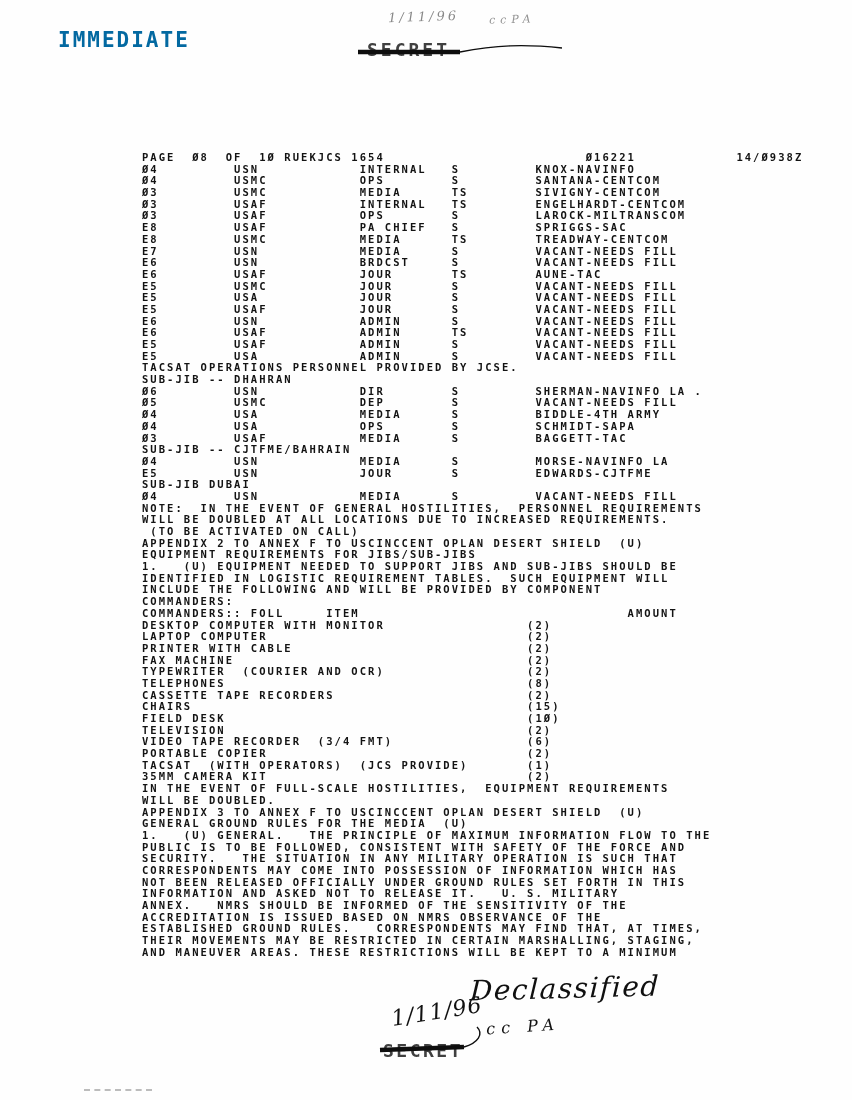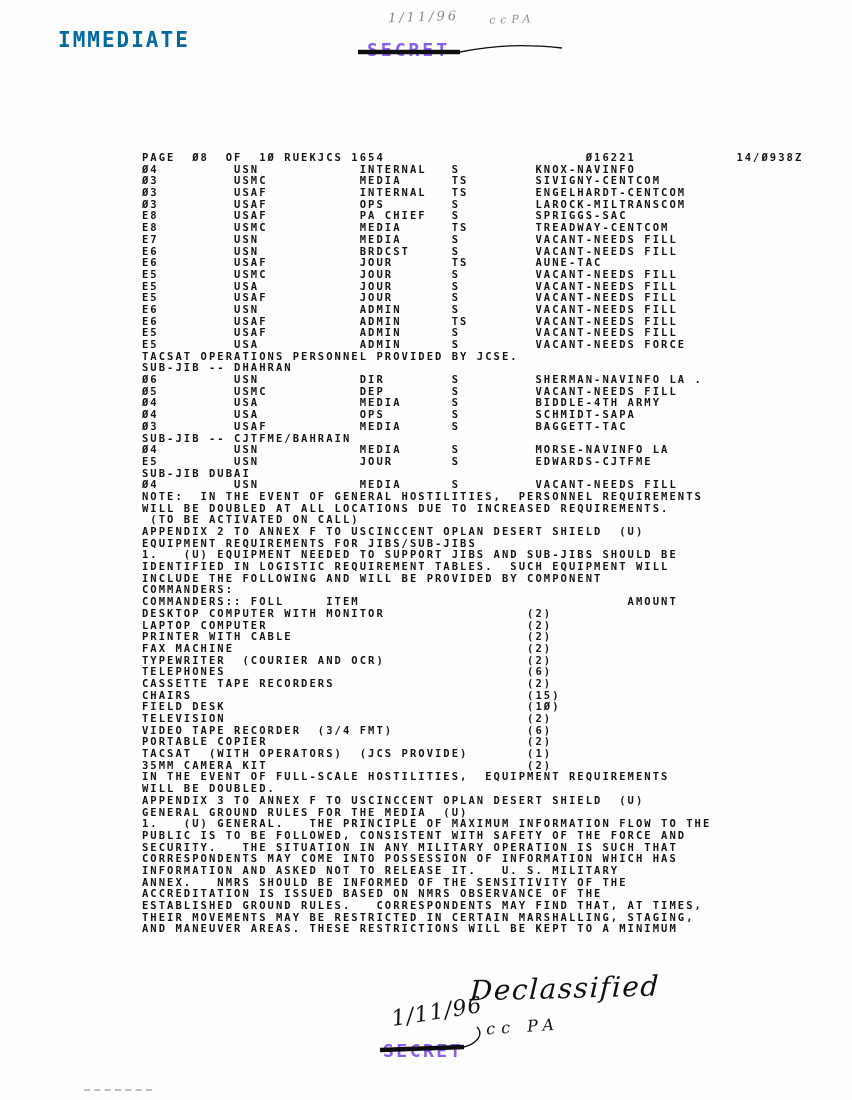--- a/index.html
+++ b/index.html
@@ -12,21 +12,21 @@
     font-family:"DejaVu Sans Mono", monospace;
   }
   .stamp-immediate {
     position:absolute; left:58px; top:28px;
     font:bold 21px "DejaVu Sans Mono", monospace;
     letter-spacing:2px; color:#0369a1;
   }
   .secret-stamp {
     position:absolute;
     font:bold 18px "DejaVu Sans Mono", monospace;
-    letter-spacing:3px; color:#8b5cf6;
+    letter-spacing:3px; color:#404040;
   }
   .secret-top { left:367px; top:39px; }
   .secret-bottom { left:383px; top:1040px; letter-spacing:2.5px; }
   .strike-svg { position:absolute; pointer-events:none; }
   .doc-body {
     position:absolute; left:142px; top:152px;
     font:bold 10.5px "DejaVu Sans Mono", monospace;
     letter-spacing:2.05px;
     line-height:11.7px;
     color:#131313;
@@ -72,35 +72,36 @@
   <div class="secret-stamp secret-top">SECRET</div>
 
   <svg class="strike-svg" style="left:356px; top:42px;" width="215" height="20" viewBox="0 0 215 20">
     <path d="M2,10 L104,10" stroke="#0e0e0e" stroke-width="4.5" fill="none"></path>
     <path d="M104,10 C140,3 168,2 206,6" stroke="#0e0e0e" stroke-width="1.4" fill="none"></path>
   </svg>
 
   <div class="doc-body">
       <div class="doc-line">PAGE  Ø8  OF  1Ø RUEKJCS 1654                        Ø16221            14/Ø938Z</div>
       <div class="doc-line">Ø4         USN            INTERNAL   S         KNOX-NAVINFO</div>
+      <div class="doc-line">Ø4         USMC           OPS        S         SANTANA-CENTCOM</div>
       <div class="doc-line">Ø3         USMC           MEDIA      TS        SIVIGNY-CENTCOM</div>
       <div class="doc-line">Ø3         USAF           INTERNAL   TS        ENGELHARDT-CENTCOM</div>
       <div class="doc-line">Ø3         USAF           OPS        S         LAROCK-MILTRANSCOM</div>
       <div class="doc-line">E8         USAF           PA CHIEF   S         SPRIGGS-SAC</div>
       <div class="doc-line">E8         USMC           MEDIA      TS        TREADWAY-CENTCOM</div>
       <div class="doc-line">E7         USN            MEDIA      S         VACANT-NEEDS FILL</div>
       <div class="doc-line">E6         USN            BRDCST     S         VACANT-NEEDS FILL</div>
       <div class="doc-line">E6         USAF           JOUR       TS        AUNE-TAC</div>
       <div class="doc-line">E5         USMC           JOUR       S         VACANT-NEEDS FILL</div>
       <div class="doc-line">E5         USA            JOUR       S         VACANT-NEEDS FILL</div>
       <div class="doc-line">E5         USAF           JOUR       S         VACANT-NEEDS FILL</div>
       <div class="doc-line">E6         USN            ADMIN      S         VACANT-NEEDS FILL</div>
       <div class="doc-line">E6         USAF           ADMIN      TS        VACANT-NEEDS FILL</div>
       <div class="doc-line">E5         USAF           ADMIN      S         VACANT-NEEDS FILL</div>
-      <div class="doc-line">E5         USA            ADMIN      S         VACANT-NEEDS FORCE</div>
+      <div class="doc-line">E5         USA            ADMIN      S         VACANT-NEEDS FILL</div>
       <div class="doc-line">TACSAT OPERATIONS PERSONNEL PROVIDED BY JCSE.</div>
       <div class="doc-line">SUB-JIB -- DHAHRAN</div>
       <div class="doc-line">Ø6         USN            DIR        S         SHERMAN-NAVINFO LA .</div>
       <div class="doc-line">Ø5         USMC           DEP        S         VACANT-NEEDS FILL</div>
       <div class="doc-line">Ø4         USA            MEDIA      S         BIDDLE-4TH ARMY</div>
       <div class="doc-line">Ø4         USA            OPS        S         SCHMIDT-SAPA</div>
       <div class="doc-line">Ø3         USAF           MEDIA      S         BAGGETT-TAC</div>
       <div class="doc-line">SUB-JIB -- CJTFME/BAHRAIN</div>
       <div class="doc-line">Ø4         USN            MEDIA      S         MORSE-NAVINFO LA</div>
       <div class="doc-line">E5         USN            JOUR       S         EDWARDS-CJTFME</div>
@@ -114,37 +115,38 @@
       <div class="doc-line">1.   (U) EQUIPMENT NEEDED TO SUPPORT JIBS AND SUB-JIBS SHOULD BE</div>
       <div class="doc-line">IDENTIFIED IN LOGISTIC REQUIREMENT TABLES.  SUCH EQUIPMENT WILL</div>
       <div class="doc-line">INCLUDE THE FOLLOWING AND WILL BE PROVIDED BY COMPONENT</div>
       <div class="doc-line">COMMANDERS:</div>
       <div class="doc-line">COMMANDERS:: FOLL     ITEM                                AMOUNT</div>
       <div class="doc-line">DESKTOP COMPUTER WITH MONITOR                 (2)</div>
       <div class="doc-line">LAPTOP COMPUTER                               (2)</div>
       <div class="doc-line">PRINTER WITH CABLE                            (2)</div>
       <div class="doc-line">FAX MACHINE                                   (2)</div>
       <div class="doc-line">TYPEWRITER  (COURIER AND OCR)                 (2)</div>
-      <div class="doc-line">TELEPHONES                                    (6)</div>
+      <div class="doc-line">TELEPHONES                                    (8)</div>
       <div class="doc-line">CASSETTE TAPE RECORDERS                       (2)</div>
       <div class="doc-line">CHAIRS                                        (15)</div>
       <div class="doc-line">FIELD DESK                                    (1Ø)</div>
       <div class="doc-line">TELEVISION                                    (2)</div>
       <div class="doc-line">VIDEO TAPE RECORDER  (3/4 FMT)                (6)</div>
       <div class="doc-line">PORTABLE COPIER                               (2)</div>
       <div class="doc-line">TACSAT  (WITH OPERATORS)  (JCS PROVIDE)       (1)</div>
       <div class="doc-line">35MM CAMERA KIT                               (2)</div>
       <div class="doc-line">IN THE EVENT OF FULL-SCALE HOSTILITIES,  EQUIPMENT REQUIREMENTS</div>
       <div class="doc-line">WILL BE DOUBLED.</div>
       <div class="doc-line">APPENDIX 3 TO ANNEX F TO USCINCCENT OPLAN DESERT SHIELD  (U)</div>
       <div class="doc-line">GENERAL GROUND RULES FOR THE MEDIA  (U)</div>
       <div class="doc-line">1.   (U) GENERAL.   THE PRINCIPLE OF MAXIMUM INFORMATION FLOW TO THE</div>
       <div class="doc-line">PUBLIC IS TO BE FOLLOWED, CONSISTENT WITH SAFETY OF THE FORCE AND</div>
       <div class="doc-line">SECURITY.   THE SITUATION IN ANY MILITARY OPERATION IS SUCH THAT</div>
       <div class="doc-line">CORRESPONDENTS MAY COME INTO POSSESSION OF INFORMATION WHICH HAS</div>
+      <div class="doc-line">NOT BEEN RELEASED OFFICIALLY UNDER GROUND RULES SET FORTH IN THIS</div>
       <div class="doc-line">INFORMATION AND ASKED NOT TO RELEASE IT.   U. S. MILITARY</div>
       <div class="doc-line">ANNEX.   NMRS SHOULD BE INFORMED OF THE SENSITIVITY OF THE</div>
       <div class="doc-line">ACCREDITATION IS ISSUED BASED ON NMRS OBSERVANCE OF THE</div>
       <div class="doc-line">ESTABLISHED GROUND RULES.   CORRESPONDENTS MAY FIND THAT, AT TIMES,</div>
       <div class="doc-line">THEIR MOVEMENTS MAY BE RESTRICTED IN CERTAIN MARSHALLING, STAGING,</div>
       <div class="doc-line">AND MANEUVER AREAS. THESE RESTRICTIONS WILL BE KEPT TO A MINIMUM</div>
     </div>
 
   <div class="hw hw-declassified">Declassified</div>
 

